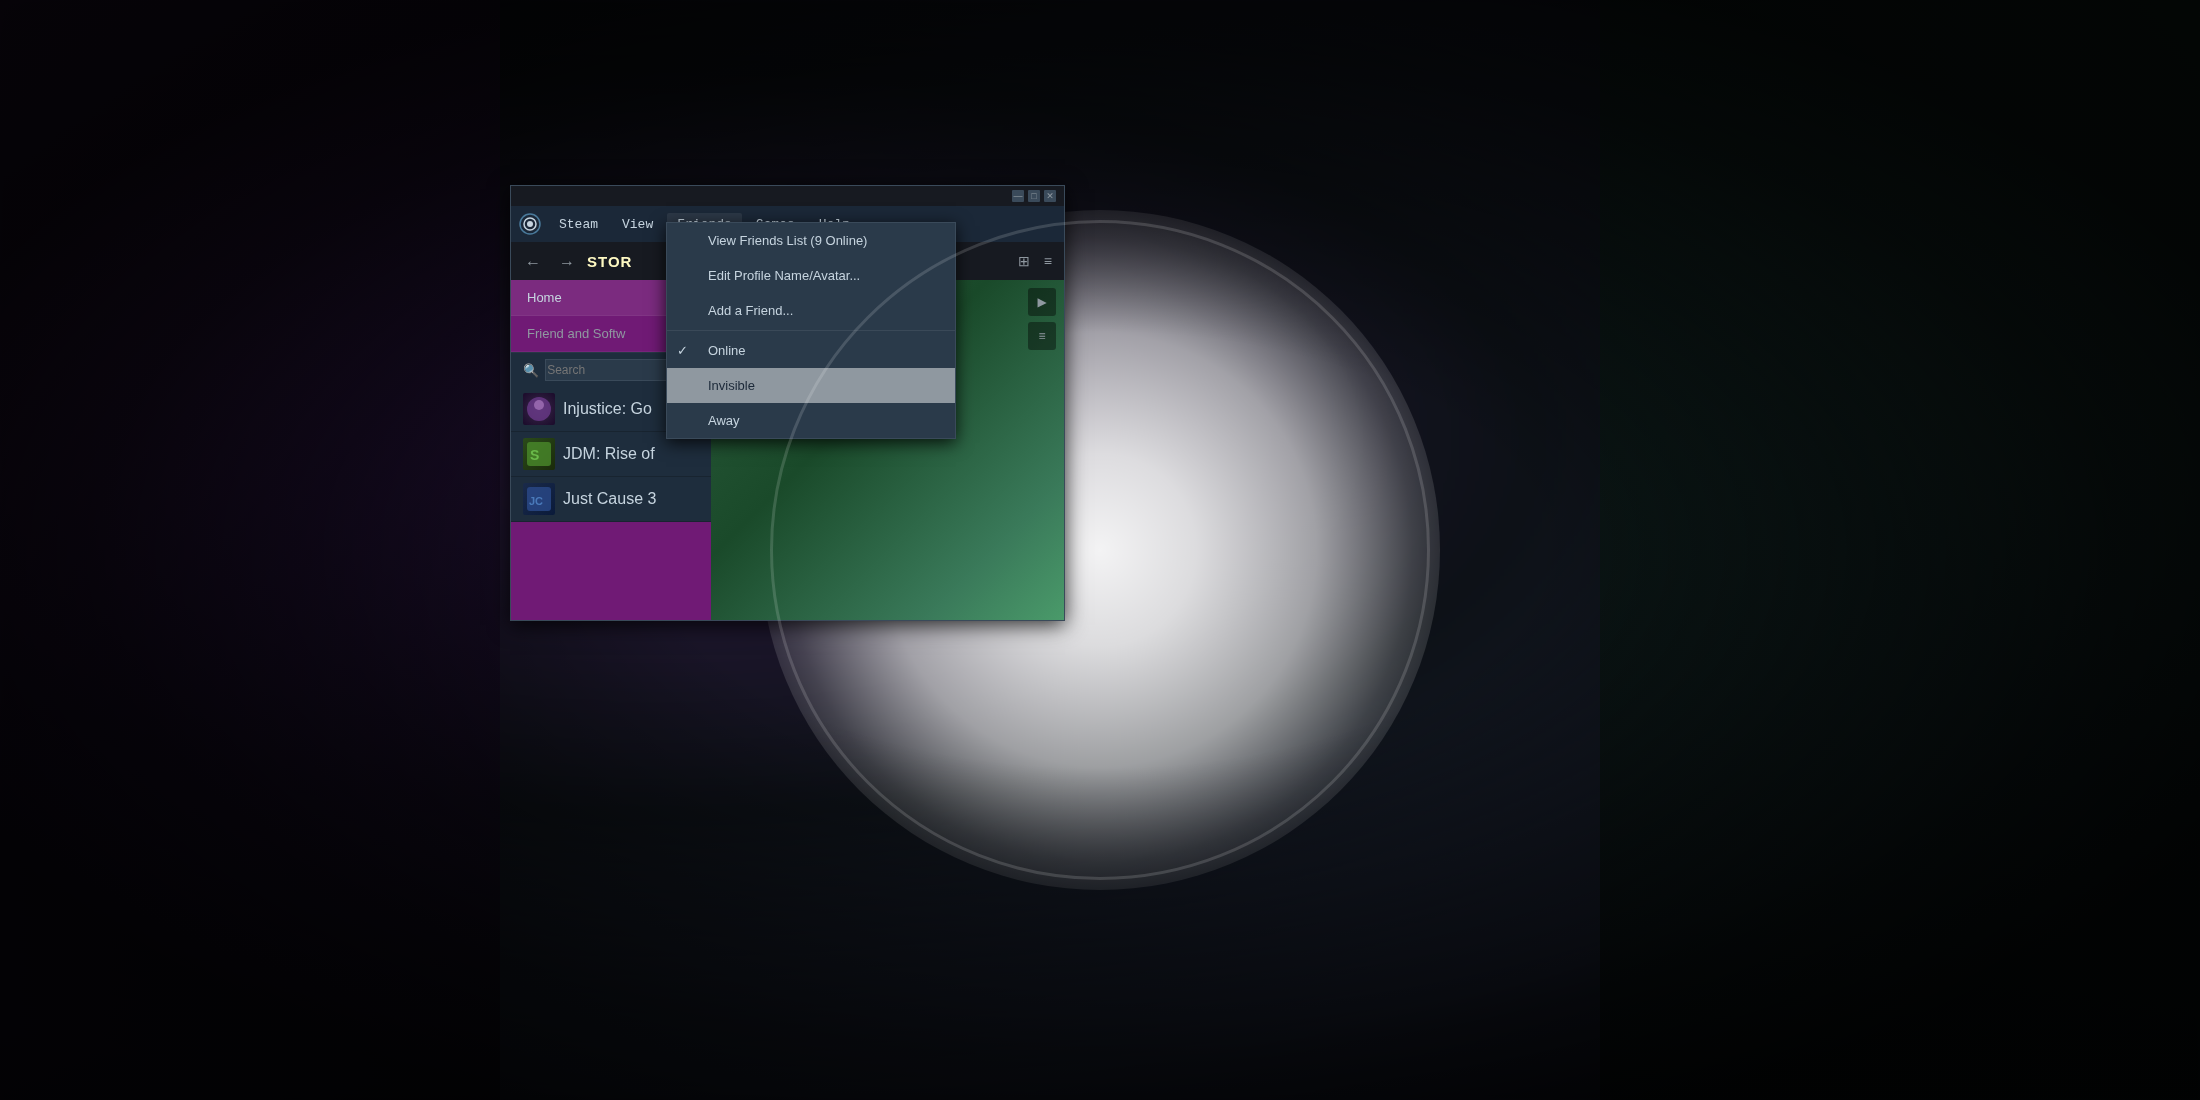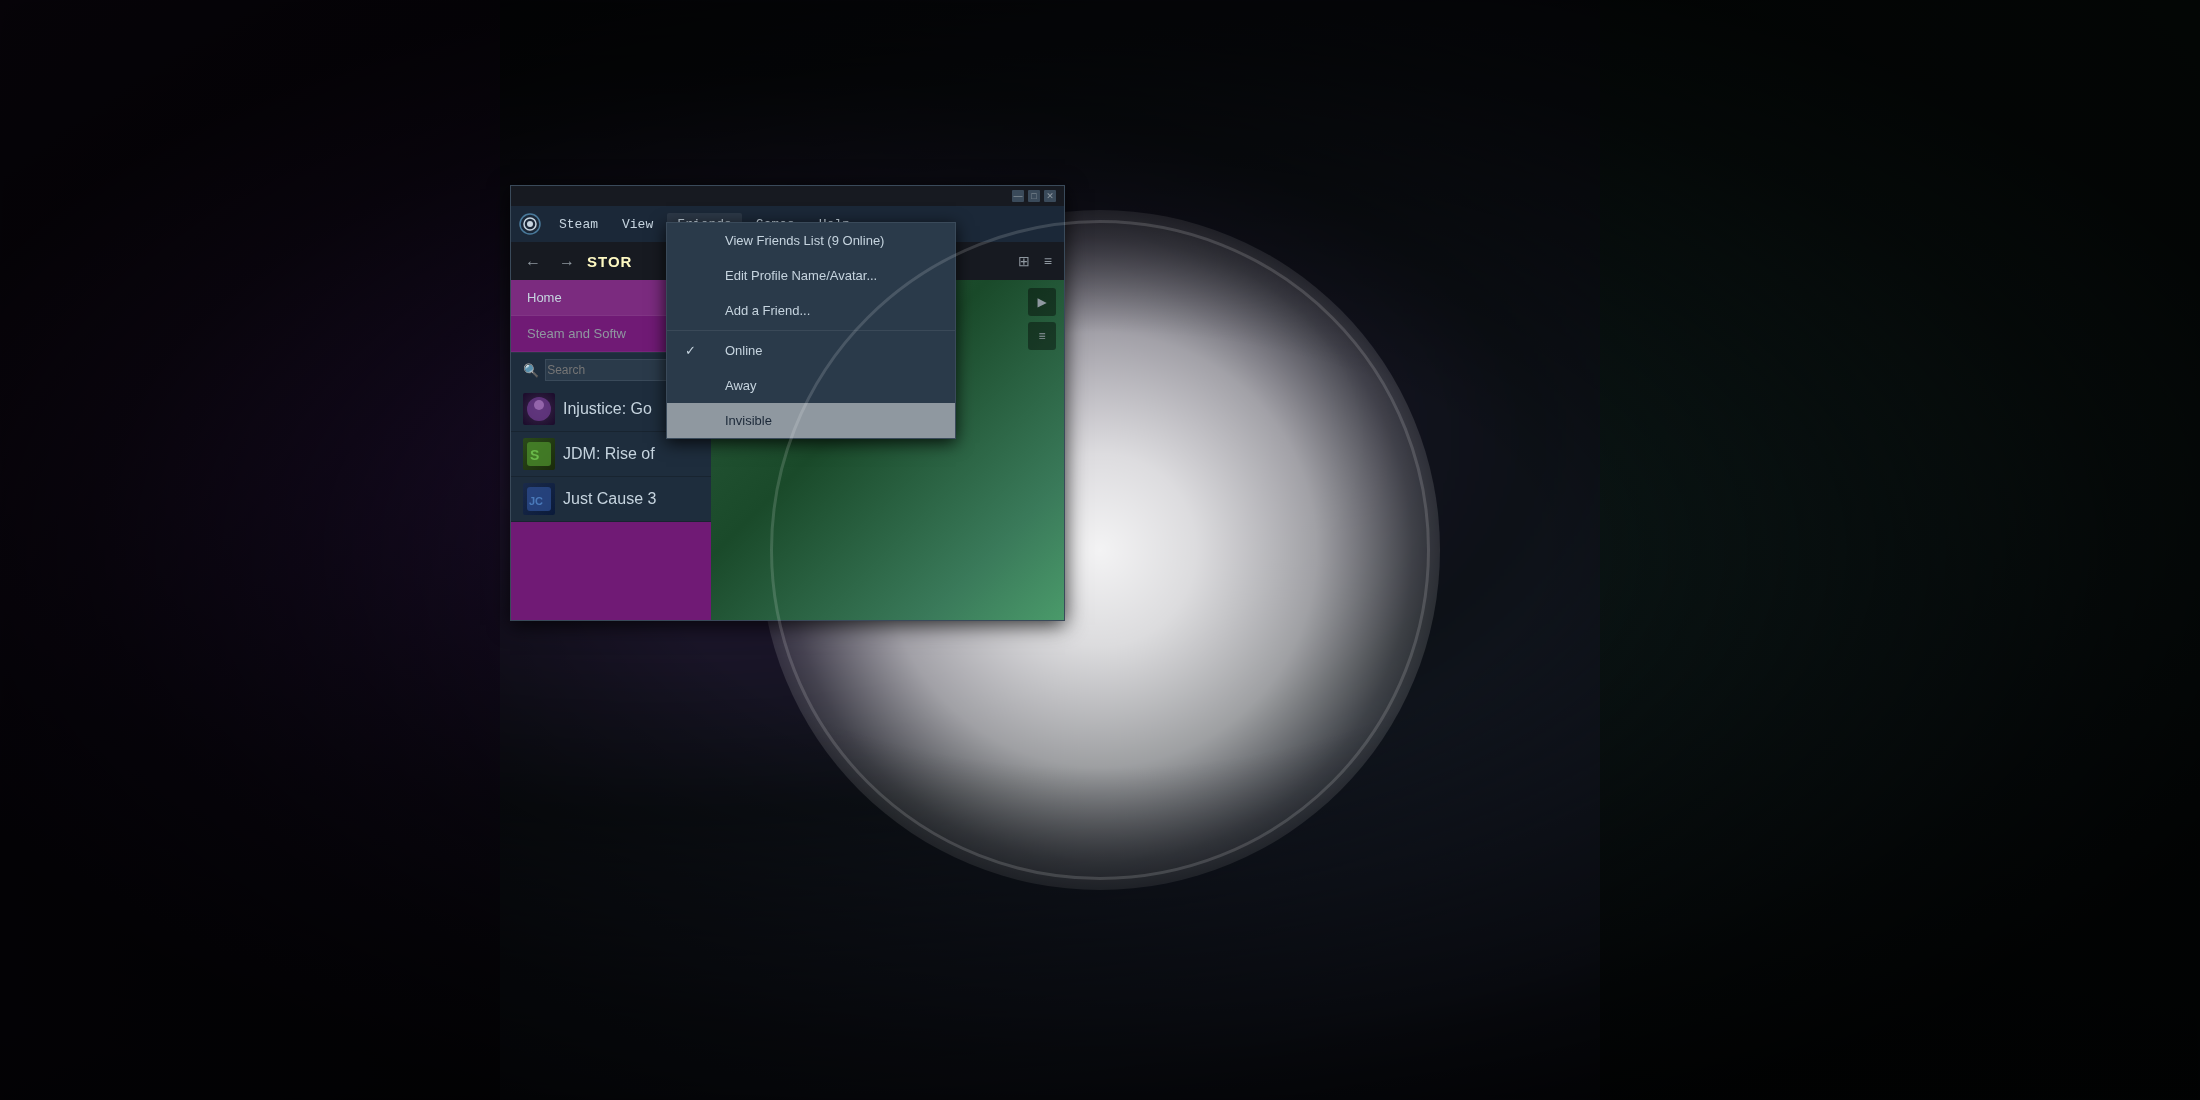--- a/index.html
+++ b/index.html
@@ -274,27 +274,27 @@
       top: 36px;
       left: 155px;
       width: 290px;
       background: #2a3a4a;
       border: 1px solid #3a4a5a;
       box-shadow: 0 4px 16px rgba(0,0,0,0.8);
       z-index: 20;
     }
 
     .dropdown-item {
-      padding: 10px 18px;
+      padding: 10px 10px;
       color: #c6d4df;
       font-size: 13px;
       cursor: pointer;
       display: flex;
       align-items: flex-end;
-      gap: 24px;
+      gap: 15px;
     }
 
     .dropdown-item.highlighted {
       background: #8f98a0;
       color: #1b2838;
     }
 
     .dropdown-item .check {
       width: 16px;
       font-size: 13px;
@@ -399,21 +399,21 @@
     <div class="nav-right">
       <span class="nav-icon-btn">⊞</span>
       <span class="nav-icon-btn">≡</span>
     </div>
   </div>
 
   <div class="content-area">
 
     <div class="sidebar">
       <div class="sidebar-item active">Home</div>
-      <div class="sidebar-item">Steam and Softw</div>
+      <div class="sidebar-item">Friend and Softw</div>
 
       <div class="search-bar">
         <span style="color:#8f98a0; margin-right:6px; font-size:13px;">🔍</span>
         <input type="text" style="background: rgb(42, 58, 74); border: 1px solid rgb(58, 74, 90); color: rgb(198, 212, 223); font-size: 12px; padding: 3px 1px; width: 100%; outline: none;" placeholder="Search">
       </div>
 
       <div class="game-list-item">
         <div class="game-thumb thumb-injustice">
           <svg width="28" height="28" viewBox="0 0 28 28">
               <circle cx="14" cy="14" r="12" fill="#6a3a8a" opacity="0.8"></circle>
@@ -470,26 +470,26 @@
       <span>Add a Friend...</span>
     </div>
 
     <div class="dropdown-divider"></div>
 
     <div class="dropdown-item">
       <span class="check">✓</span>
       <span>Online</span>
     </div>
 
+    <div class="dropdown-item highlighted">
+      <span class="check">&nbsp;</span>
+      <span>Invisible</span>
+    </div>
+
     <div class="dropdown-item">
       <span class="check">&nbsp;</span>
       <span>Away</span>
     </div>
 
-    <div class="dropdown-item highlighted">
-      <span class="check">&nbsp;</span>
-      <span>Invisible</span>
-    </div>
-
 
   </div>
 
 </div>
 
 </body></html>

